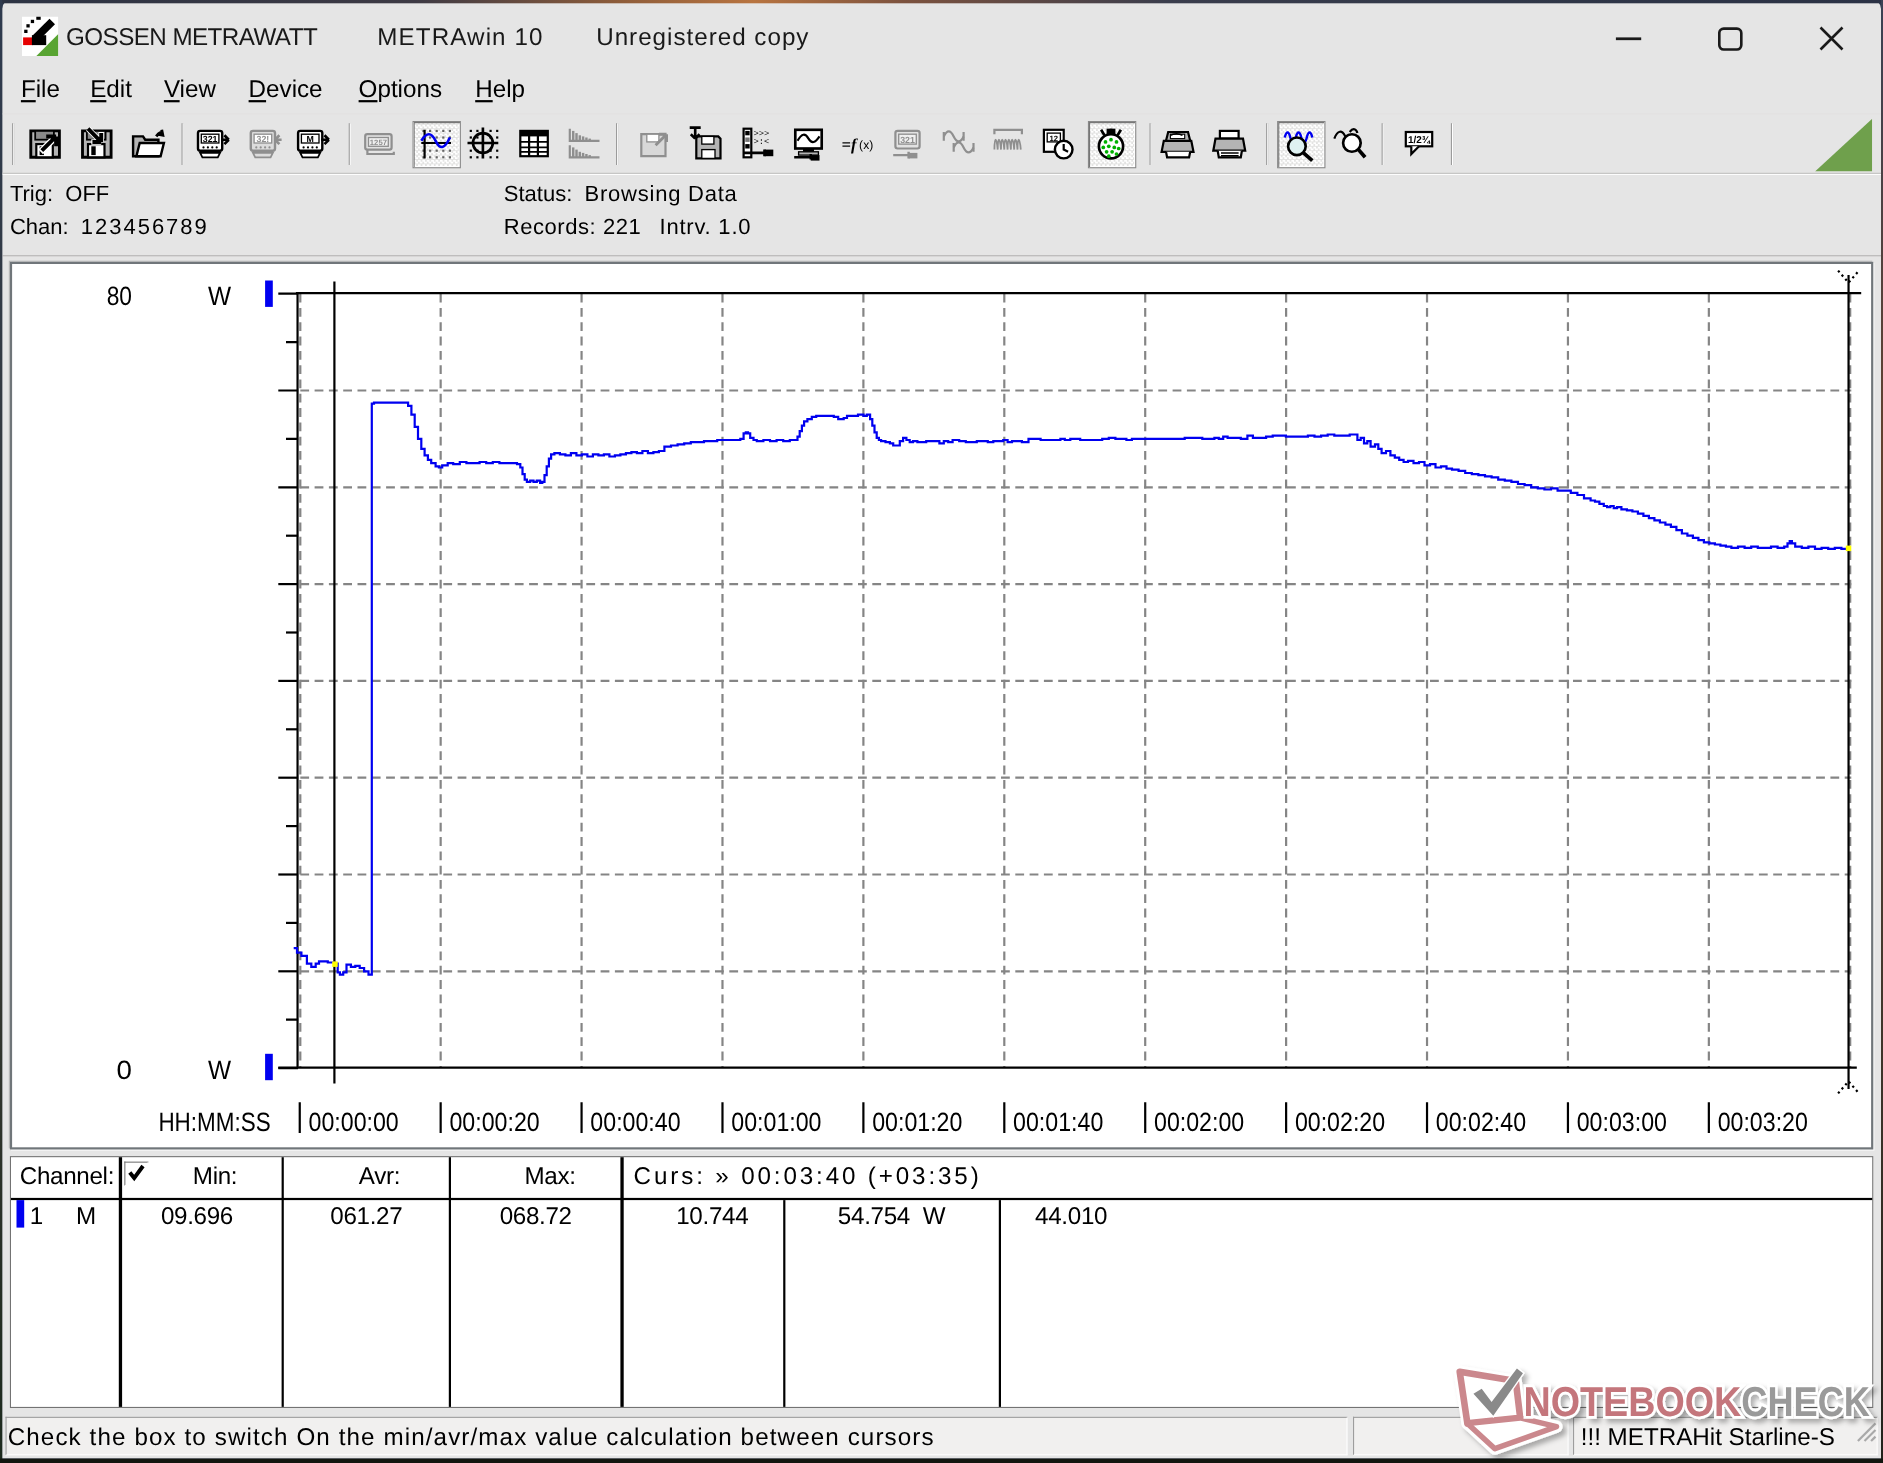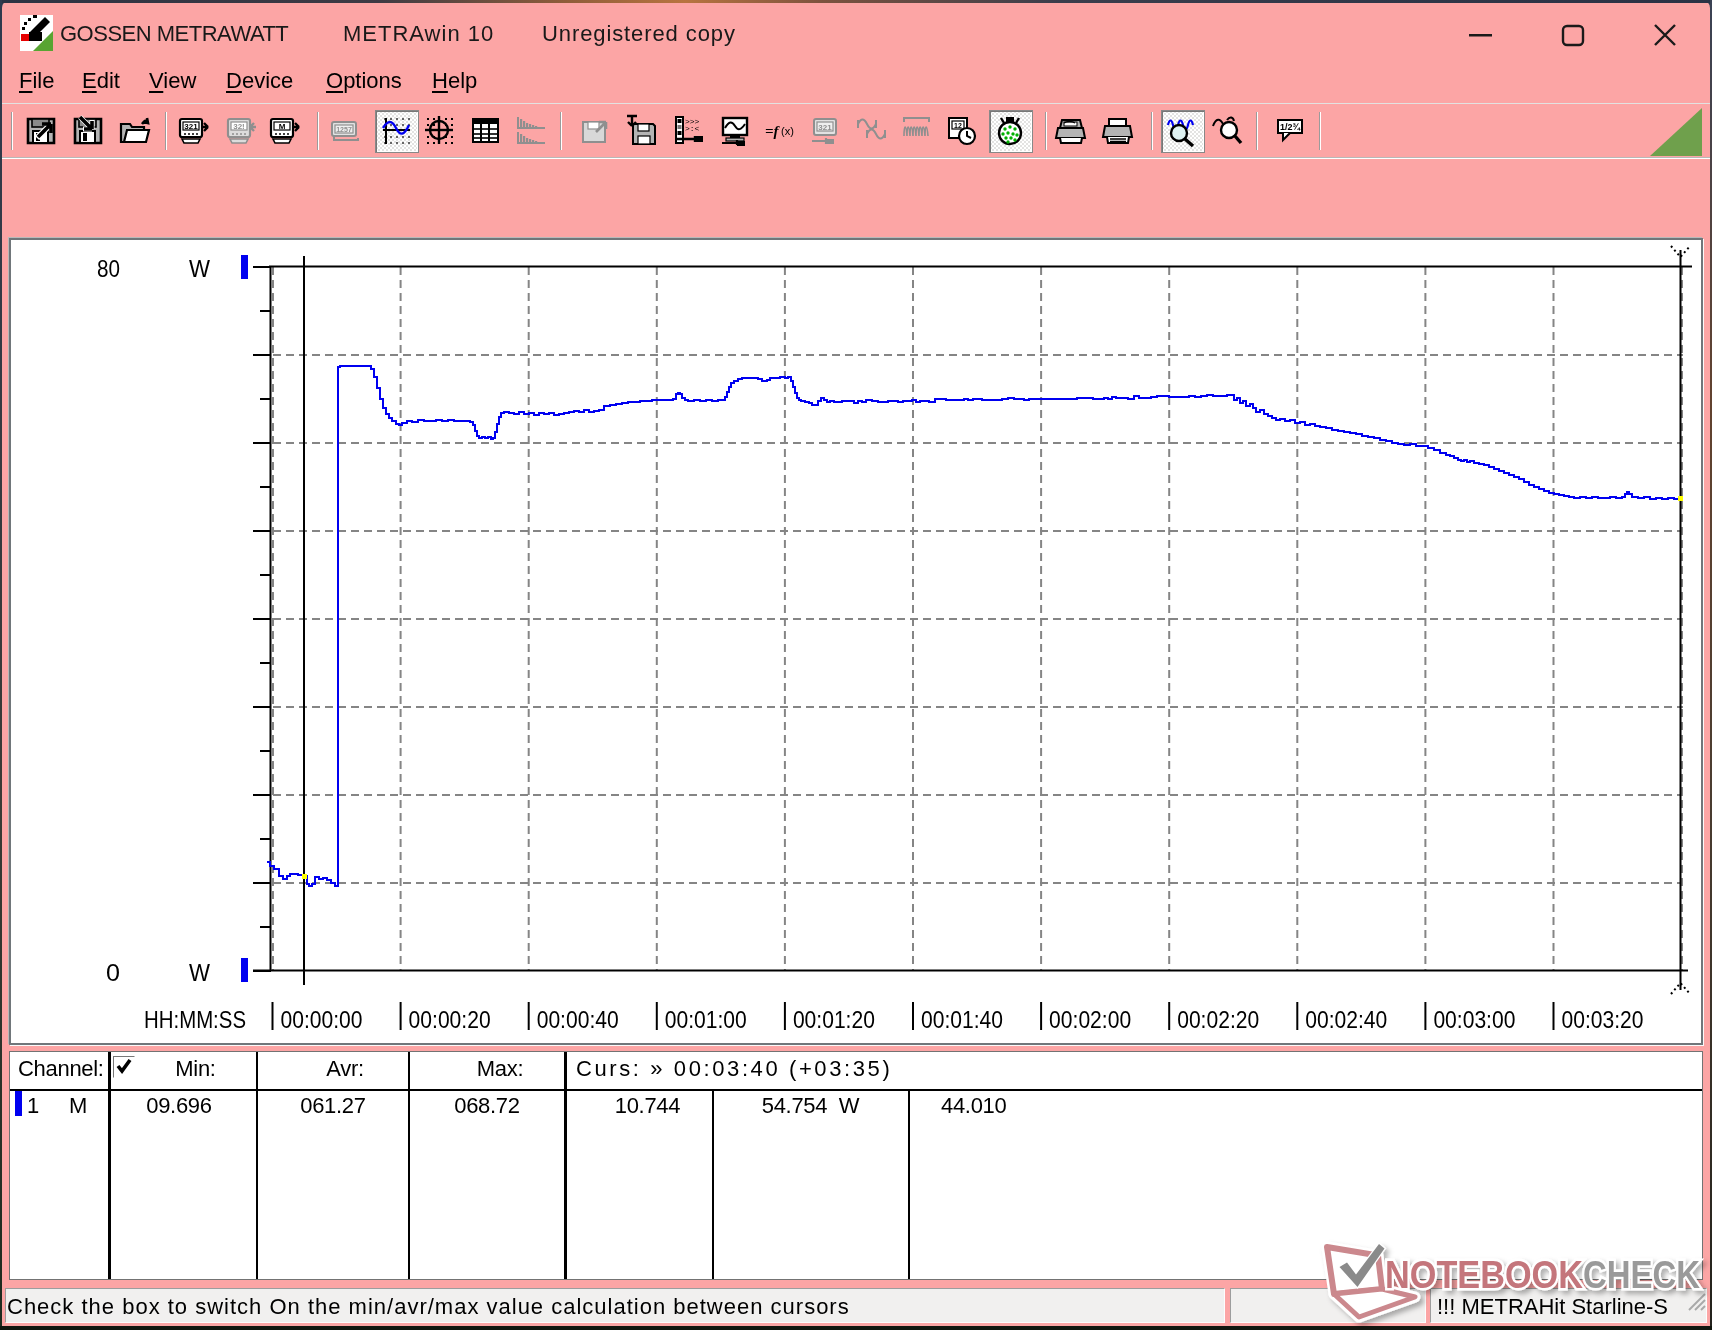--- a/index.html
+++ b/index.html
@@ -1,20 +1,20 @@
 <!DOCTYPE html>
 <html><head>
 <meta charset="utf-8">
 <style>
 * { margin:0; padding:0; box-sizing:border-box; }
 html,body { width:1712px; height:1330px; overflow:hidden; }
 body { font-family:"Liberation Sans", sans-serif; background:#2e3a4e; position:relative; }
 #win {
   position:absolute; left:2px; top:0; width:1708px; height:1326px;
-  background:#fca5a5; border-radius:8px 8px 0 0;
+  background:#e5e5e5; border-radius:8px 8px 0 0;
   overflow:hidden;
 }
 .abs { position:absolute; }
 
 #titlebar { position:absolute; left:0; top:5px; width:100%; height:55px; }
 #apptitle { position:absolute; left:58px; top:16px; font-size:22px; color:#191919; letter-spacing:0.2px; }
 #apptitle span { white-space:nowrap; }
 #wbtns { position:absolute; right:0; top:0; height:55px; }
 
 #menubar { position:absolute; left:0; top:60px; width:100%; height:42px; font-size:22px; color:#000; }
@@ -330,20 +330,26 @@
           <rect x="5" y="6" width="24" height="13" fill="#fff" stroke="#000" stroke-width="2"></rect>
           <path d="M10 19 L10 26 L17 19" fill="#fff" stroke="#000" stroke-width="2"></path>
           <text x="17" y="16" font-size="9" font-weight="bold" fill="#000" text-anchor="middle" font-family="Liberation Sans">1/2¾</text>
         </svg></div>
       <svg id="gtri" width="52" height="48" viewBox="0 0 52 48">
         <path d="M52 0 L52 48 L0 48 Z" fill="#6fa04c"></path>
       </svg>
     </div>
   <div id="tbline"></div>
 
+  <div id="statusarea">
+    <span class="abs" style="left:7px; top:7px;">Trig:&nbsp; OFF</span>
+    <span class="abs" style="left:7px; top:37px;">Chan:&nbsp; <span style="letter-spacing:1.8px;">123456789</span></span>
+    <span class="abs" style="left:456px; top:7px;">Status:&nbsp; <span style="letter-spacing:0.7px;">Browsing Data</span></span>
+    <span class="abs" style="left:456px; top:37px;"><span style="letter-spacing:0.5px;">Records: 221</span>&nbsp;&nbsp; <span style="letter-spacing:0.7px;">Intrv. 1.0</span></span>
+  </div>
 
   <div id="chartpanel">
       <svg width="1690" height="803" viewBox="0 0 1690 803" style="position:absolute;left:0;top:0;">
         <line x1="262" y1="115" x2="1672" y2="115" stroke="#858585" stroke-width="2" stroke-dasharray="8,5"></line>
         <line x1="262" y1="203" x2="1672" y2="203" stroke="#858585" stroke-width="2" stroke-dasharray="8,5"></line>
         <line x1="262" y1="291" x2="1672" y2="291" stroke="#858585" stroke-width="2" stroke-dasharray="8,5"></line>
         <line x1="262" y1="379" x2="1672" y2="379" stroke="#858585" stroke-width="2" stroke-dasharray="8,5"></line>
         <line x1="262" y1="467" x2="1672" y2="467" stroke="#858585" stroke-width="2" stroke-dasharray="8,5"></line>
         <line x1="262" y1="555" x2="1672" y2="555" stroke="#858585" stroke-width="2" stroke-dasharray="8,5"></line>
         <line x1="262" y1="643" x2="1672" y2="643" stroke="#858585" stroke-width="2" stroke-dasharray="8,5"></line>

